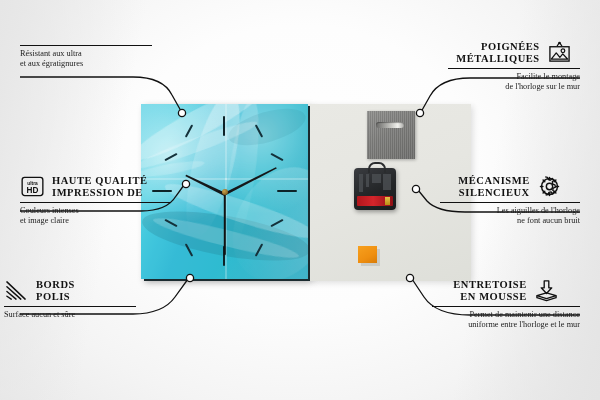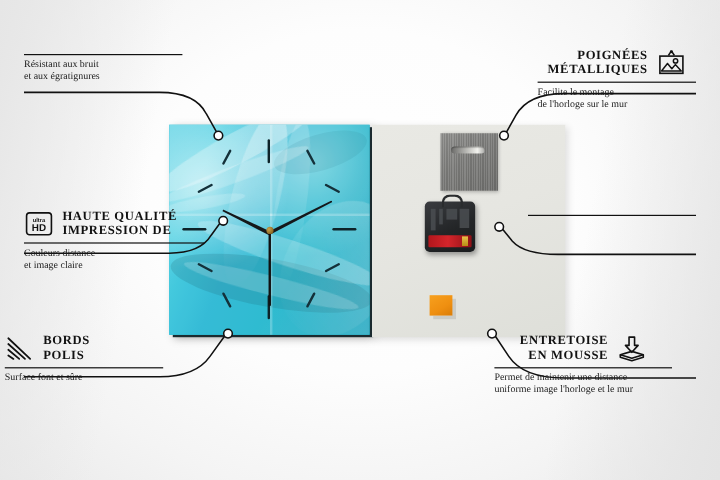--- a/index.html
+++ b/index.html
@@ -111,21 +111,21 @@
     letter-spacing:.55px;color:#111;line-height:11.5px;text-transform:uppercase;white-space:nowrap;
   }
   .callout .rule{height:1.4px;background:#111;margin:4px 0 3px;}
   .callout .desc{
     font-family:"Liberation Serif",serif;font-size:8.3px;color:#1b1b1b;line-height:10px;white-space:pre-line;
   }
   .left .titlerow{justify-content:flex-start;}
   .left .desc{text-align:left;}
   .right .titlerow{justify-content:center;}
   .right .ttl{text-align:right;}
-  .right .desc{text-align:left;}
+  .right .desc{text-align:right;}
   .ico{width:25px;height:23px;flex:0 0 auto;display:block;}
 
   svg.links{position:absolute;left:0;top:0;width:600px;height:400px;pointer-events:none;}
 </style>
 </head>
 <body>
 
 <div id="stage">
 
   <div class="product">
@@ -196,58 +196,58 @@
       <circle cx="186" cy="184" r="3.6"></circle>
       <circle cx="190" cy="278" r="3.6"></circle>
       <circle cx="420" cy="113" r="3.6"></circle>
       <circle cx="416" cy="189" r="3.6"></circle>
       <circle cx="410" cy="278" r="3.6"></circle>
     </g>
   </svg>
 
   <div class="callout left" style="left:20px;top:41px;width:132px;">
     <div class="rule"></div>
-    <div class="desc">Résistant aux bruit
+    <div class="desc">Résistant aux ultra
 et aux égratignures</div>
   </div>
 
   <div class="callout left" style="left:20px;top:175px;width:150px;">
     <div class="titlerow">
       <svg class="ico" viewBox="0 0 26 24">
         <rect x="2.2" y="2.5" width="21.6" height="19" rx="2.6" fill="none" stroke="#111" stroke-width="1.4"></rect>
         <text x="13" y="10.4" text-anchor="middle" font-family="Liberation Sans, sans-serif" font-size="5" font-weight="700" fill="#111">ultra</text>
         <text x="13" y="18.6" text-anchor="middle" font-family="Liberation Sans, sans-serif" font-size="8.6" font-weight="700" fill="#111">HD</text>
       </svg>
       <div>
         <div class="ttl">HAUTE QUALITÉ</div>
         <div class="ttl">IMPRESSION DE</div>
       </div>
     </div>
     <div class="rule"></div>
-    <div class="desc">Couleurs distance
+    <div class="desc">Couleurs intenses
 et image claire</div>
   </div>
 
   <div class="callout left" style="left:4px;top:279px;width:132px;">
     <div class="titlerow">
       <svg class="ico" viewBox="0 0 26 24">
         <g stroke="#111" stroke-width="1.5" stroke-linecap="round">
           <line x1="3" y1="3" x2="22" y2="21"></line>
           <line x1="3" y1="8" x2="17.5" y2="21"></line>
           <line x1="3" y1="13" x2="12.5" y2="21"></line>
           <line x1="3" y1="18" x2="7.5" y2="21"></line>
         </g>
       </svg>
       <div>
         <div class="ttl">BORDS</div>
         <div class="ttl">POLIS</div>
       </div>
     </div>
     <div class="rule"></div>
-    <div class="desc">Surface font et sûre</div>
+    <div class="desc">Surface aucun et sûre</div>
   </div>
 
   <div class="callout right" style="left:448px;top:41px;width:132px;">
     <div class="titlerow">
       <div>
         <div class="ttl">POIGNÉES</div>
         <div class="ttl">MÉTALLIQUES</div>
       </div>
       <svg class="ico" viewBox="0 0 26 24">
         <path d="M13 1.5 L10.4 5.5 M13 1.5 L15.6 5.5" fill="none" stroke="#111" stroke-width="1.3"></path>
@@ -256,33 +256,56 @@
         <path d="M4.4 19 L9.6 12.4 L13.4 17 L16.4 13.4 L21.6 19 Z" fill="none" stroke="#111" stroke-width="1.3" stroke-linejoin="round"></path>
         <circle cx="16.6" cy="10.2" r="1.9" fill="none" stroke="#111" stroke-width="1.3"></circle>
       </svg>
     </div>
     <div class="rule"></div>
     <div class="desc">Facilite le montage
 de l'horloge sur le mur</div>
   </div>
 
   <div class="callout right" style="left:440px;top:175px;width:140px;">
-    <div class="rule"></div>
-  </div>
-
-  <div class="callout right" style="left:412px;top:279px;width:148px;">
+    <div class="titlerow">
+      <div>
+        <div class="ttl">MÉCANISME</div>
+        <div class="ttl">SILENCIEUX</div>
+      </div>
+      <svg class="ico" viewBox="0 0 26 24">
+        <path d="M13 2.6 l2.4 .5 .9 2.3 2.4 .5 1.6-1.8 1.9 1.9 -1.8 1.6 .5 2.4 2.3 .9 .5 2.4 -2.3 .9 -.5 2.4 1.8 1.6 -1.9 1.9 -1.6-1.8 -2.4 .5 -.9 2.3 -2.4 .5" fill="none" stroke="#111" stroke-width="1.4" stroke-linejoin="round" transform="translate(-4.5,-0.6)"></path>
+        <circle cx="13" cy="12" r="8.3" fill="none" stroke="#111" stroke-width="1.5"></circle>
+        <circle cx="13" cy="12" r="3.3" fill="none" stroke="#111" stroke-width="1.5"></circle>
+        <g stroke="#111" stroke-width="1.5" stroke-linecap="round">
+          <line x1="13" y1="2.6" x2="13" y2="5.1"></line>
+          <line x1="13" y1="18.9" x2="13" y2="21.4"></line>
+          <line x1="3.6" y1="12" x2="6.1" y2="12"></line>
+          <line x1="19.9" y1="12" x2="22.4" y2="12"></line>
+          <line x1="6.3" y1="5.3" x2="8.1" y2="7.1"></line>
+          <line x1="17.9" y1="16.9" x2="19.7" y2="18.7"></line>
+          <line x1="19.7" y1="5.3" x2="17.9" y2="7.1"></line>
+          <line x1="8.1" y1="16.9" x2="6.3" y2="18.7"></line>
+        </g>
+      </svg>
+    </div>
+    <div class="rule"></div>
+    <div class="desc">Les aiguilles de l'horloge
+ne font aucun bruit</div>
+  </div>
+
+  <div class="callout right" style="left:432px;top:279px;width:148px;">
     <div class="titlerow">
       <div>
         <div class="ttl">ENTRETOISE</div>
         <div class="ttl">EN MOUSSE</div>
       </div>
       <svg class="ico" viewBox="0 0 26 24">
         <path d="M10.6 2 h4.8 v7.2 h3.1 L13 15.2 L7.5 9.2 h3.1 Z" fill="none" stroke="#111" stroke-width="1.4" stroke-linejoin="round"></path>
         <path d="M13 14.4 L23 17.4 L13 20.4 L3 17.4 Z" fill="none" stroke="#111" stroke-width="1.4" stroke-linejoin="round"></path>
         <path d="M3 17.4 v2.1 L13 22.5 L23 19.5 v-2.1" fill="none" stroke="#111" stroke-width="1.4" stroke-linejoin="round"></path>
       </svg>
     </div>
     <div class="rule"></div>
     <div class="desc">Permet de maintenir une distance
-uniforme image l'horloge et le mur</div>
+uniforme entre l'horloge et le mur</div>
   </div>
 
 </div>
 
 </body></html>

